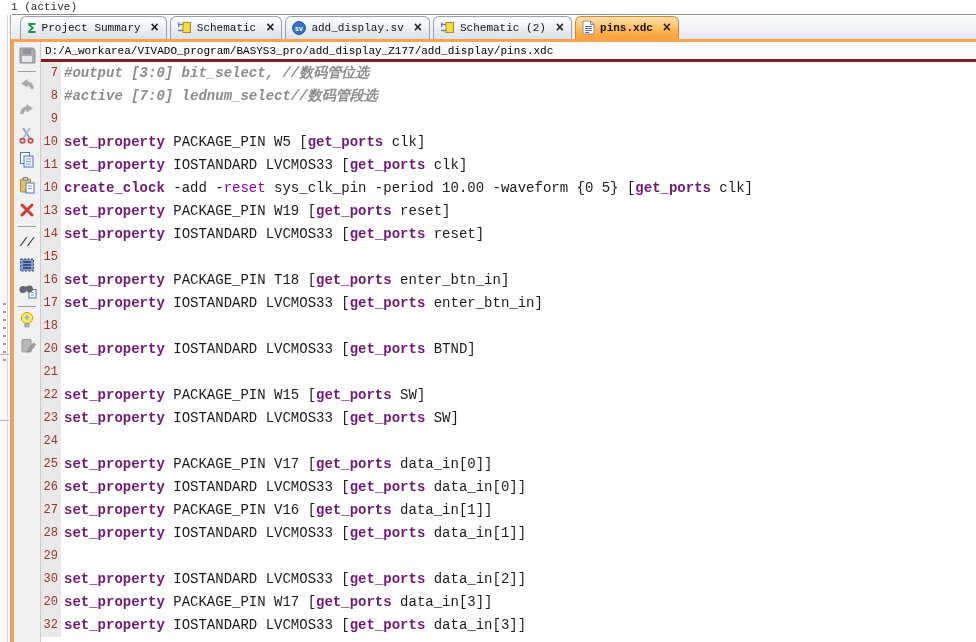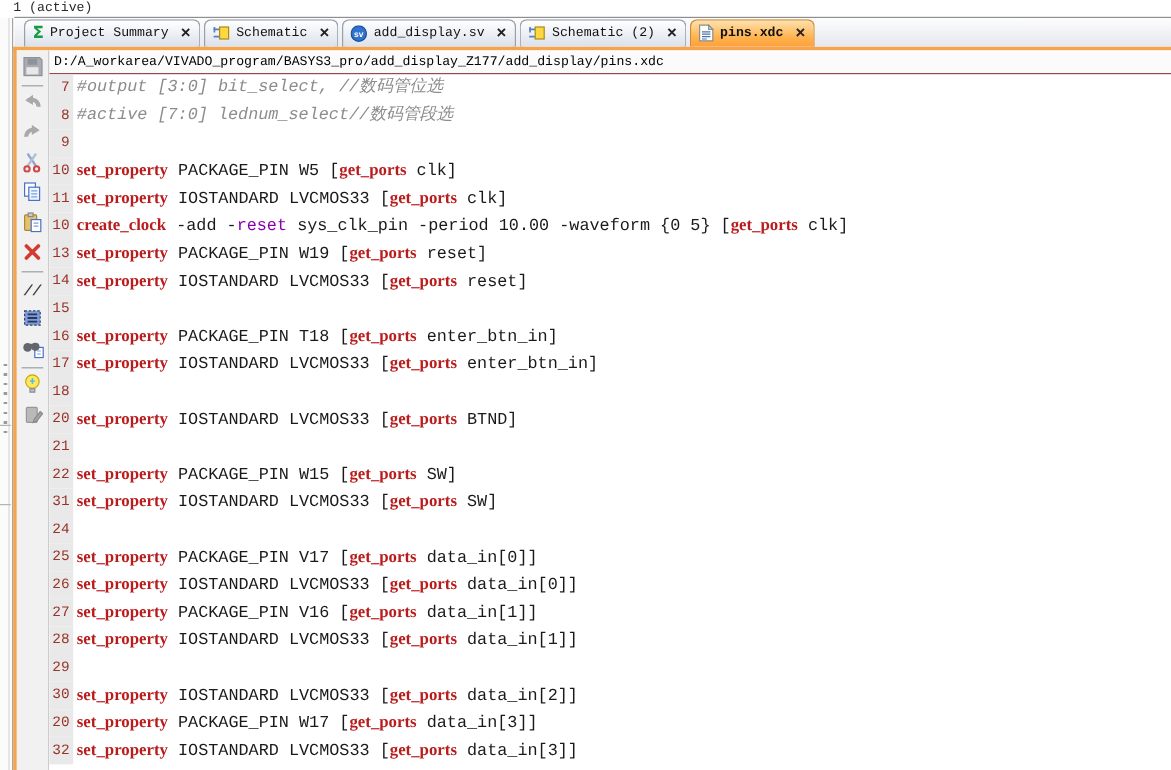--- a/index.html
+++ b/index.html
@@ -33,41 +33,41 @@
   .tab .close { font:bold 14px/14px "Liberation Sans", sans-serif; color:#222; margin-left:5px; }
   .tab .ticon { display:inline-flex; align-items:center; }
   .sigma { color:#179b46; font:bold 14px/14px "DejaVu Sans", sans-serif; }
 
   
   .orange-h { position:absolute; left:11px; right:0; top:39px; height:3px; background:#f6a44c; }
   .orange-v { position:absolute; left:11px; width:3px; top:39px; bottom:0; background:#f6a44c; }
 
   
   .pathbar { position:absolute; left:41px; right:0; top:42px; height:20px; background:#fbfbfb;
-             border-bottom:1px solid #7f1d1d; display:flex; align-items:center; padding-left:4px; }
+             border-bottom:3px solid #7f1d1d; display:flex; align-items:center; padding-left:4px; }
   .path-text { font:11px "Liberation Mono", monospace; color:#000; white-space:pre; }
 
   
   .toolbar { position:absolute; left:14px; top:42px; width:27px; bottom:0; background:#f1f1f1;
              border-right:1px solid #cccccc; display:flex; flex-direction:column;
              align-items:center; padding-top:2px; }
   .tbtn { width:22px; height:19px; margin:3px 0; display:flex; align-items:center;
           justify-content:center; background:transparent; border:none; cursor:pointer; }
   .sep { width:18px; border-top:1px solid #9aa0a6; margin:2px 0; }
   .slashes { font:italic bold 12px "Liberation Mono", monospace; color:#3a3a3a; }
 
   
   .editor { position:absolute; left:41px; right:0; top:62px; bottom:0; background:#fff; overflow:hidden; }
   .row { display:flex; height:23px; }
   .ln { flex:0 0 20px; background:#e9e9e9; color:#993328; text-align:right; padding-right:3px;
         font:12px/23px "Liberation Mono", monospace; }
   .ct { padding-left:3px; font:14px/23px "Liberation Mono", monospace; color:#1a1a1a; white-space:pre; }
-  .kw  { color:#b91c1c; font-weight:bold;font-family:Liberation Serif, serif; }
+  .kw  { color:#701a75; font-weight:bold; }
   .opt { color:#8a00b0; }
-  .cm  { color:#8c8c8c; font-style:italic; }
+  .cm  { color:#8c8c8c; font-style:italic;font-weight:bold; }
 </style>
 </head>
 <body>
 
 <div class="screen">
   <div class="top-overlay">1 (active)</div>
   <div class="top-border"></div>
 
   <div class="left-strip">
     <div class="inner-line"></div>
@@ -303,21 +303,21 @@
       </div>
       <div class="row">
         <span class="ln">21</span>
         <span class="ct"></span>
       </div>
       <div class="row">
         <span class="ln">22</span>
         <span class="ct"><span class="kw">set_property</span><span> PACKAGE_PIN W15 [</span><span class="kw">get_ports</span><span> SW]</span></span>
       </div>
       <div class="row">
-        <span class="ln">31</span>
+        <span class="ln">23</span>
         <span class="ct"><span class="kw">set_property</span><span> IOSTANDARD LVCMOS33 [</span><span class="kw">get_ports</span><span> SW]</span></span>
       </div>
       <div class="row">
         <span class="ln">24</span>
         <span class="ct"></span>
       </div>
       <div class="row">
         <span class="ln">25</span>
         <span class="ct"><span class="kw">set_property</span><span> PACKAGE_PIN V17 [</span><span class="kw">get_ports</span><span> data_in[0]]</span></span>
       </div>

